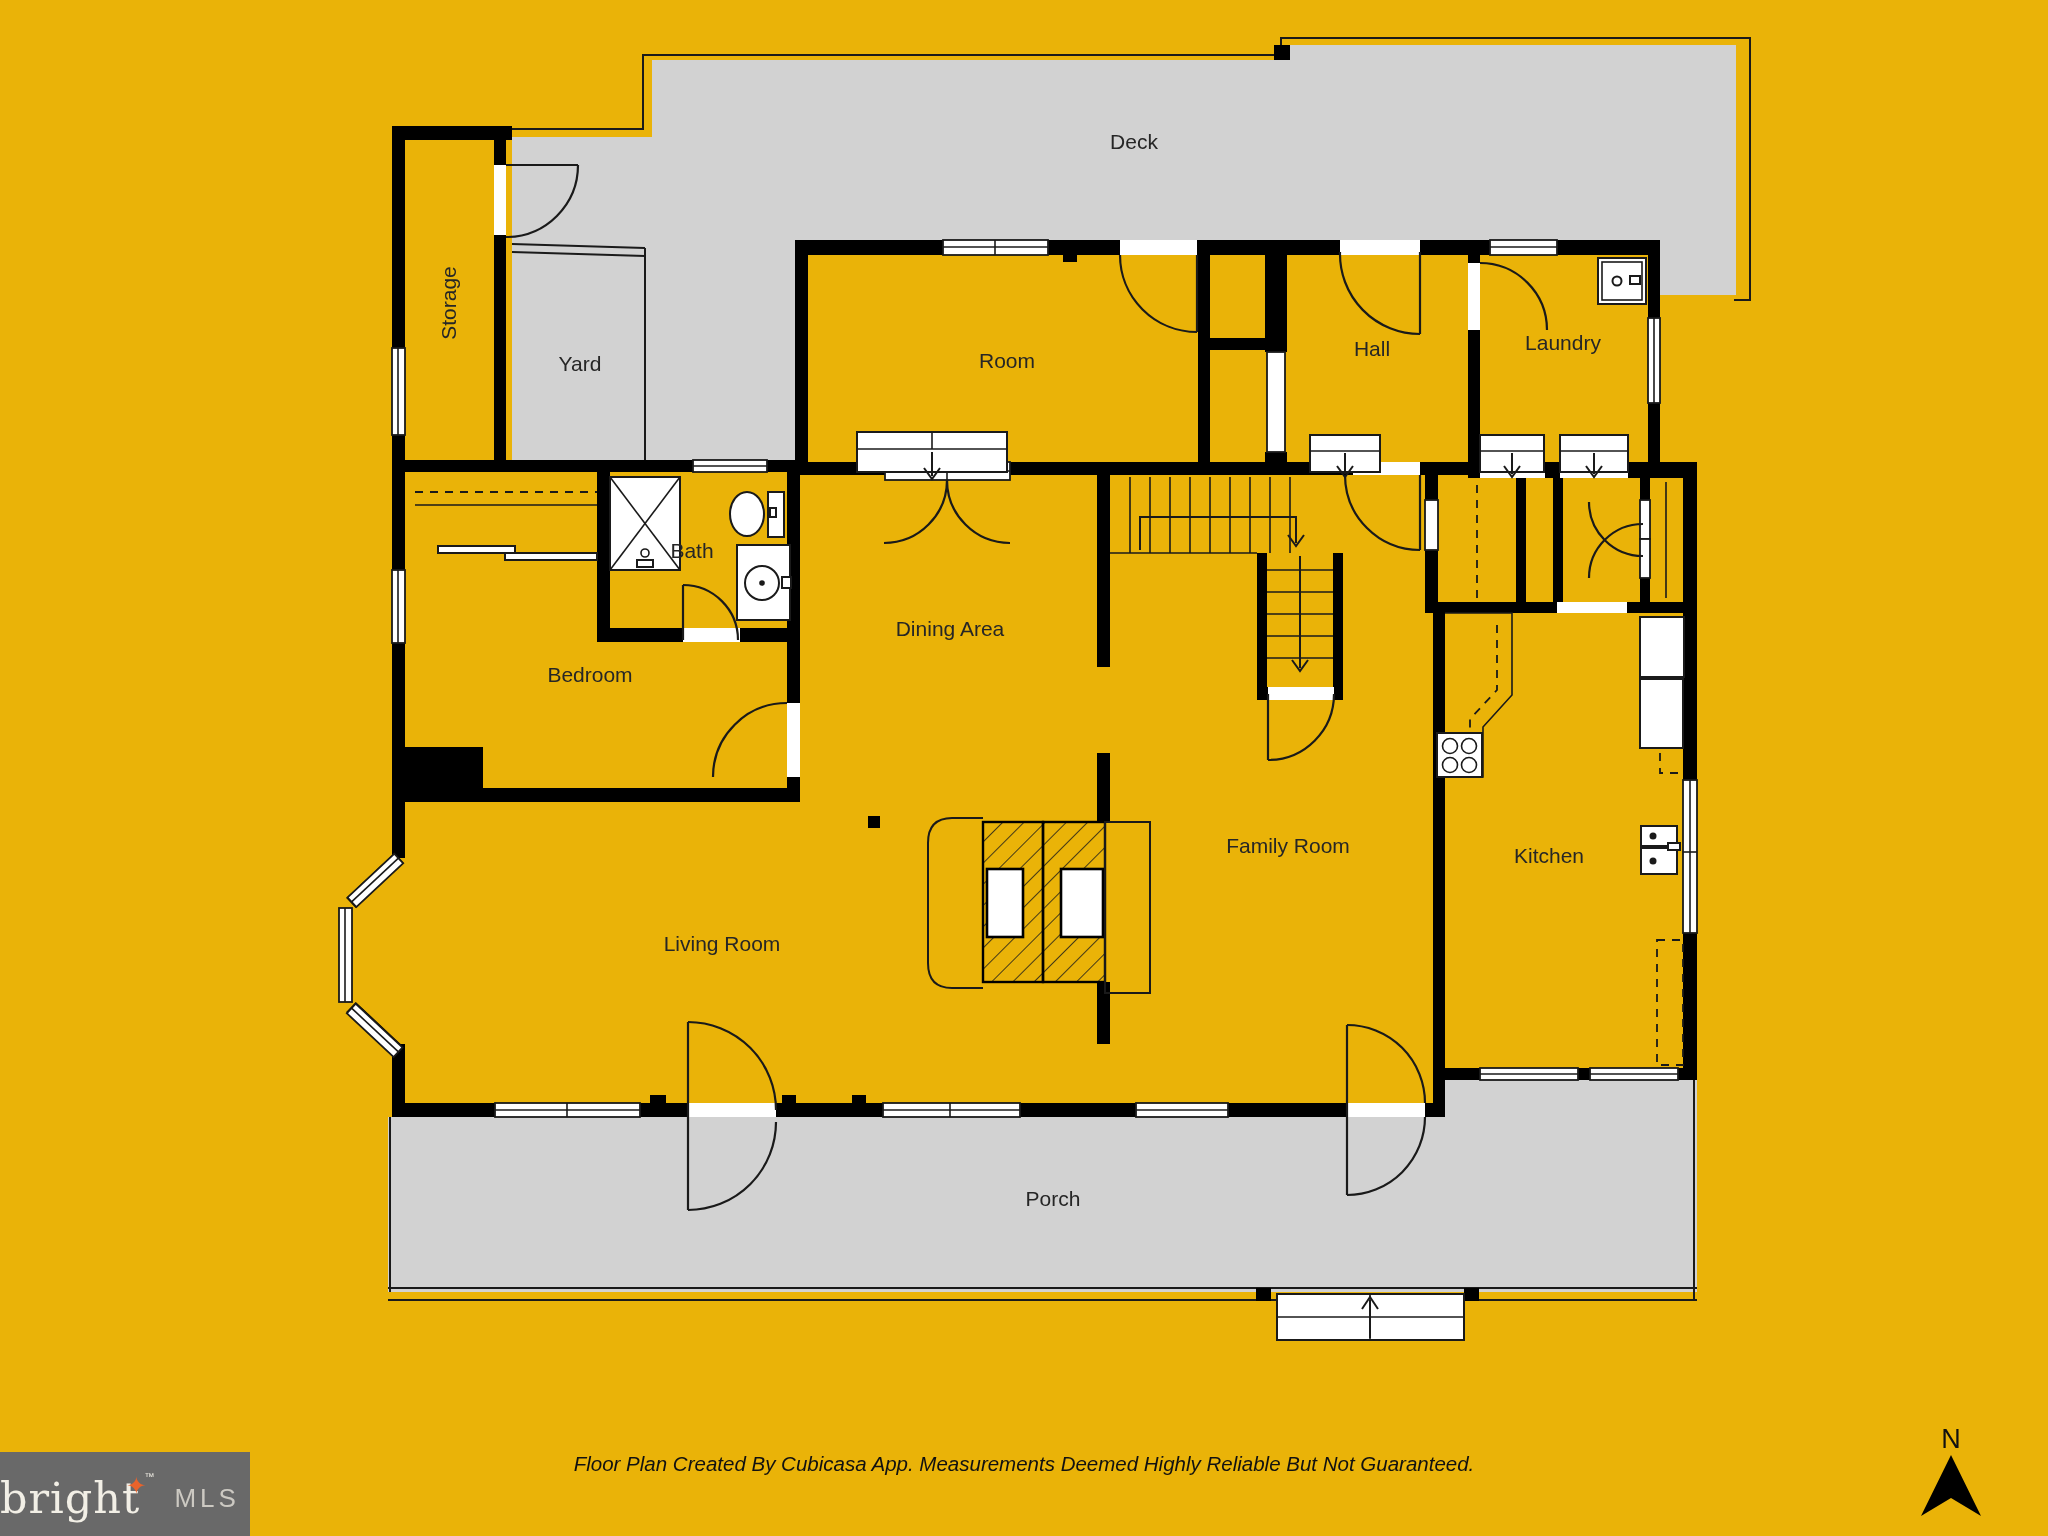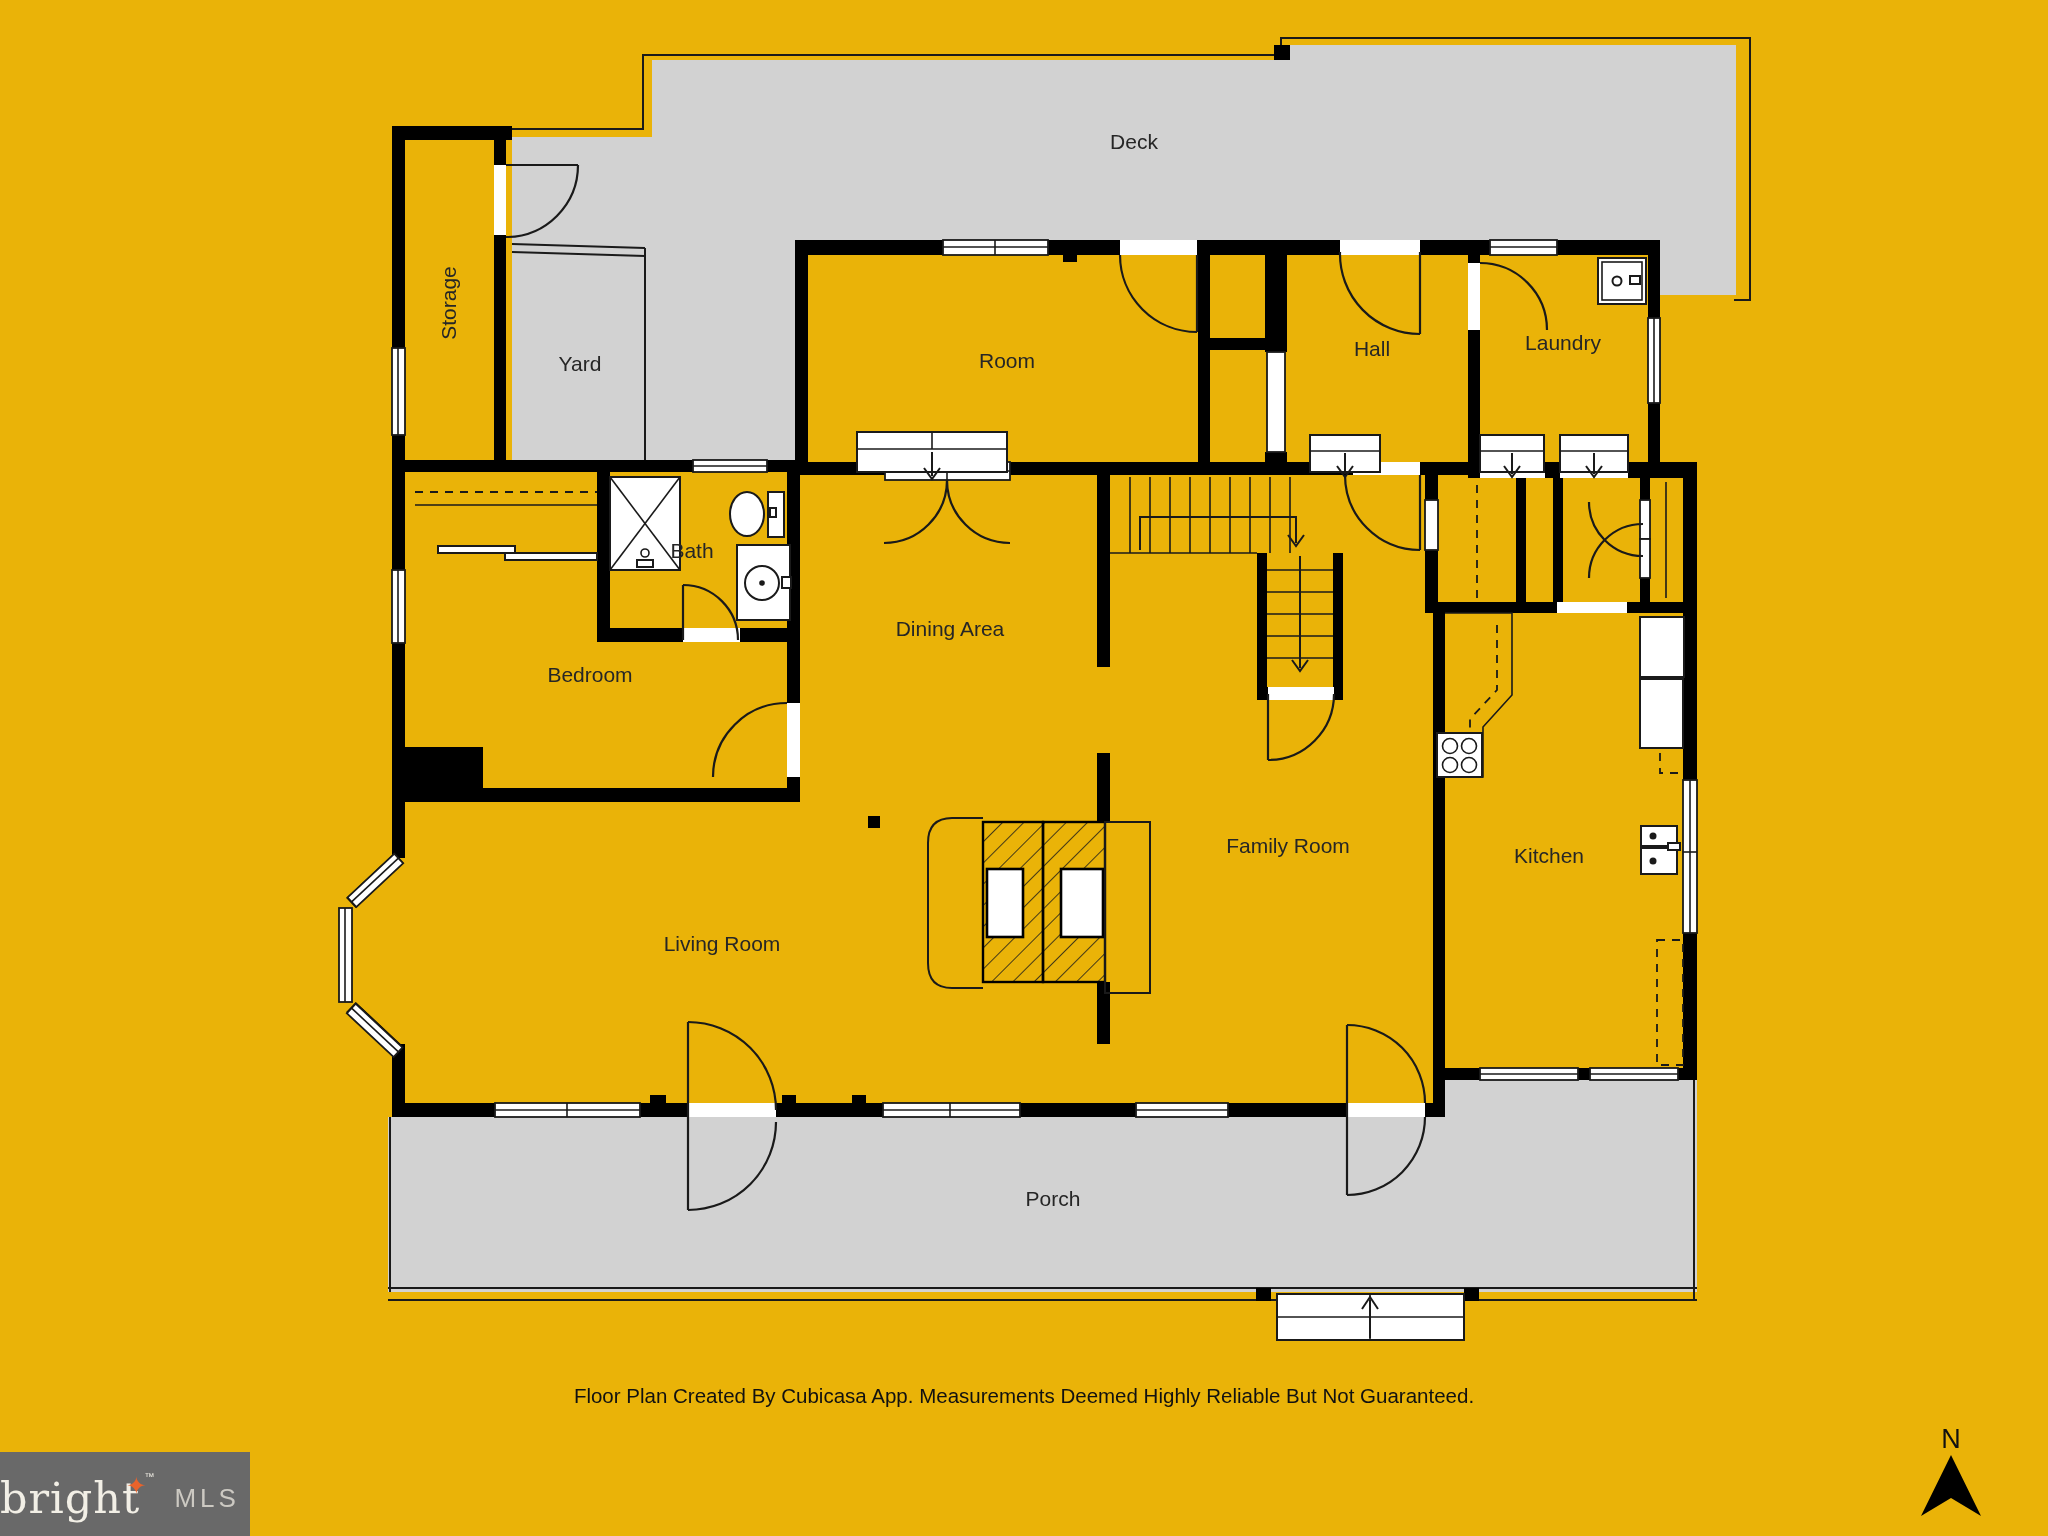--- a/index.html
+++ b/index.html
@@ -10,22 +10,22 @@
   .thin{fill:none;stroke:#1a1a1a;stroke-width:2;}
   .thin15{fill:none;stroke:#1a1a1a;stroke-width:1.6;}
   .door{fill:none;stroke:#1a1a1a;stroke-width:2.2;}
   .win{fill:#fff;stroke:#1a1a1a;stroke-width:1.8;}
   .gap{fill:#fff;stroke:none;}
   .fix{fill:#fff;stroke:#1a1a1a;stroke-width:2;}
   .fixbold{fill:#fff;stroke:#000;stroke-width:2.6;}
   .dash{fill:none;stroke:#1a1a1a;stroke-width:1.8;stroke-dasharray:8 7;}
   .lbl{font-family:"Liberation Sans",sans-serif;font-size:21px;fill:#262626;}
   .arrow{fill:none;stroke:#1a1a1a;stroke-width:2;}
-  #disclaimer{position:absolute;left:0;top:1384px;width:100%;text-align:center;
-              font-size:20.5px;color:#111;}
+  #disclaimer{position:absolute;left:0;top:1452px;width:100%;text-align:center;
+              font-size:20.5px;color:#111;font-style:italic;}
   #logo{position:absolute;left:0;top:1452px;width:250px;height:92px;background:#696969;
         display:flex;align-items:center;justify-content:flex-start;}
   #logo .brand{font-family:"DejaVu Serif",serif;font-size:43px;color:#f2efe6;letter-spacing:1px;}
   #logo .star{color:#e8632c;font-size:24px;margin-left:-14px;position:relative;top:-12px;}
   #logo .tm{color:#f2efe6;font-size:10px;position:relative;top:-22px;left:-2px;}
   #logo .mls{font-family:"Liberation Sans",sans-serif;font-size:26px;color:#ccc9c2;
              letter-spacing:4px;margin-left:18px;font-weight:400;}
   .north-n{font-family:"Liberation Sans",sans-serif;font-size:27px;fill:#111;}
 </style>
 </head>

